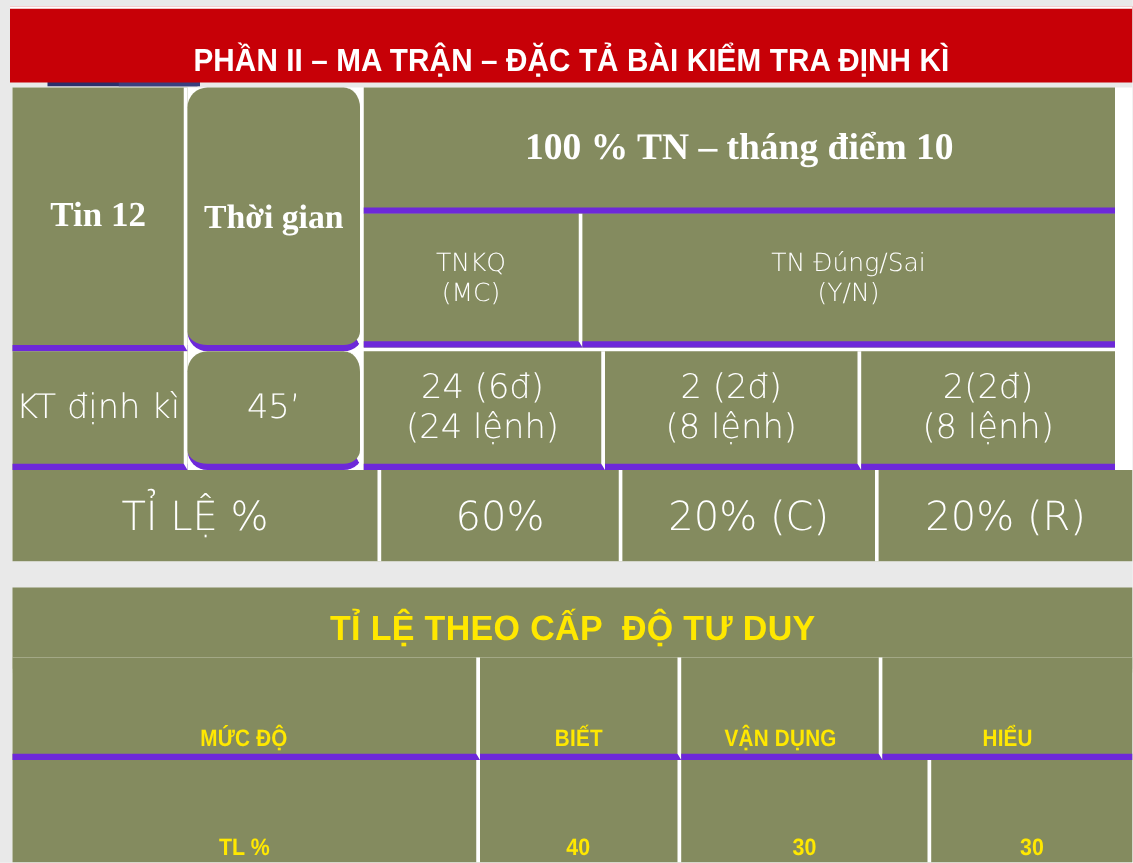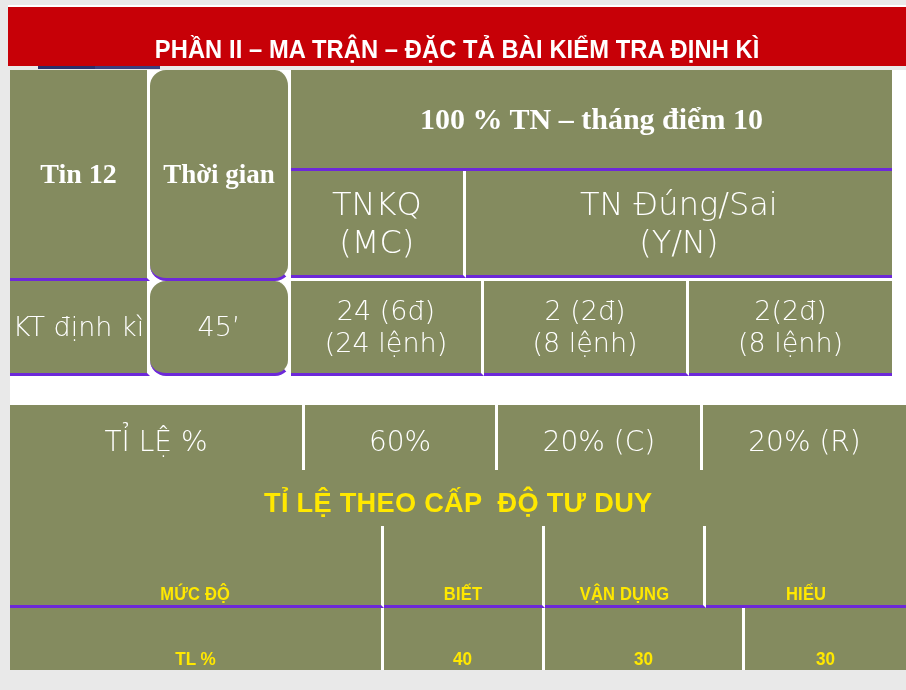--- a/index.html
+++ b/index.html
@@ -78,21 +78,21 @@
   }
   .grid-row {
     position: relative;
     width: 100%;
     display: flex;
   }
   .cell {
     background: #848b5f;
     box-sizing: border-box;
     border-right: 3px solid #ffffff;
-    border-bottom: 3px solid #6d28d9;
+    border-bottom: 5px solid #6d28d9;
     display: flex;
     align-items: center;
     justify-content: center;
     text-align: center;
     color: #ffffff;
     overflow: hidden;
   }
   .cell:last-child { border-right: none; }
   .cell.no-bottom { border-bottom: none; }
 
@@ -122,23 +122,23 @@
   .r-head-bot { height: 107px; }
   .r-data  { height: 95px; }
   .r-ratio { height: 73px; }
 
   
   .vstack { display: flex; flex-direction: column; }
 
   .txt-tin12  { font-size: 28px; }
   .txt-thoi   { font-size: 27px; line-height: 1.22; }
   .txt-100    { font-size: 30px; }
-  .txt-sub    { font-size: 32px; line-height: 1.2; }
+  .txt-sub    { font-size: 20px; line-height: 1.2; }
   .txt-data   { font-size: 27px; line-height: 1.2; }
-  .txt-ratio  { font-size: 28px; margin-top: 29px; }
+  .txt-ratio  { font-size: 32px; }
 
   
   #tl-band {
     position: absolute;
     left: 10px;
     top: 470px;
     width: 896px;
     height: 68px;
     background: #848b5f;
     box-sizing: border-box;
@@ -160,21 +160,21 @@
 
   
   #bottom-table { top: 526px; }
 
   .col-m { width: 374px; }
   .col-n { width: 161px; }
   .col-o { width: 200px; }
   .col-p { width: 161px; }
 
   .r-bhead { height: 82px; }
-  .r-bdata { height: 62px; }
+  .r-bdata { height: 82px; }
 
   .cell.yellow {
     color: #ffe800;
     align-items: flex-end;
     padding-top: 11px;
   }
   .txt-bhead {
     font-family: "Liberation Sans", sans-serif;
     font-weight: bold;
     font-size: 19px;

